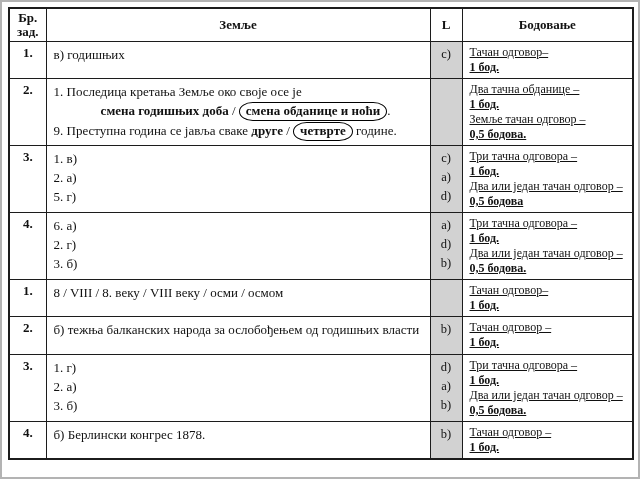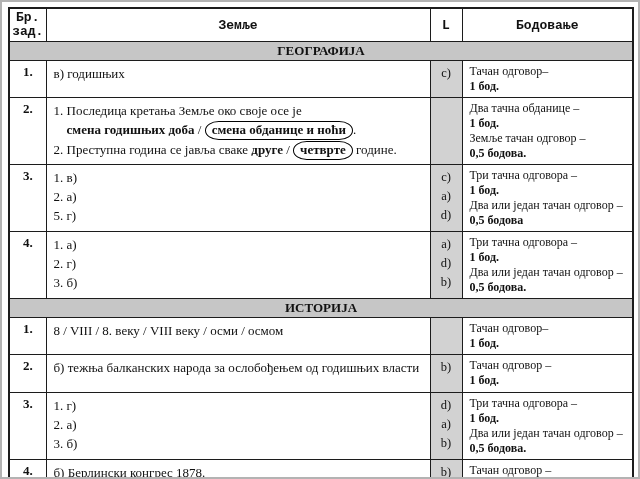--- a/index.html
+++ b/index.html
@@ -29,21 +29,20 @@
 
   
   tr.head th {
     height: 32px;
     vertical-align: middle;
     text-align: center;
     font-size: 13px;
     font-weight: bold;
     padding: 2px;
     background: #fff;
-    font-family: Liberation Mono, monospace;
   }
   .num-head div { line-height: 14px; }
 
   
   tr.section td {
     background: #c6c6c6;
     text-align: center;
     font-weight: bold;
     font-size: 13px;
     height: 18px;
@@ -52,24 +51,24 @@
   }
 
   
   .c-num { text-align: center; font-weight: bold; font-size: 13px; }
   .c-sol { font-size: 13px; padding-left: 7px; }
   .c-l   { background: #d2d2d2; text-align: center; font-size: 12.5px; padding: 3px 1px; }
   .c-score { font-size: 12px; padding-left: 7px; }
 
   .line  { line-height: 19px; }
   .c-l .line { line-height: 19px; }
-  .sline { line-height: 15px; }
+  .sline { line-height: 15px; text-decoration: underline; }
 
   .b { font-weight: bold; }
-  .indent { padding-left: 13px; }
+  .indent { padding-left: 13px; text-align: center; }
 
   .oval {
     display: inline-block;
     border: 1px solid #000;
     border-radius: 16px / 11px;
     padding: 0 6px 1px 6px;
     font-weight: bold;
     line-height: 16px;
   }
 
@@ -95,44 +94,41 @@
         <tr class="head">
       <th class="num-head">
         <div>Бр.</div>
         <div>зад.</div>
       </th>
       <th>Земље</th>
       <th>L</th>
       <th>Бодовање</th>
     </tr>
 
-    <tr class="section">
-      <td colspan="4">ГЕОГРАФИЈА</td>
-    </tr>
 
     <tr class="rh-s">
       <td class="c-num">1.</td>
       <td class="c-sol">
         <div class="line">в) годишњих</div>
       </td>
       <td class="c-l">
         <div class="line">c)</div>
       </td>
       <td class="c-score">
         <div class="sline">Тачан одговор–</div>
         <div class="sline b">1 бод.</div>
       </td>
     </tr>
 
     <tr class="rh-l">
       <td class="c-num">2.</td>
       <td class="c-sol">
         <div class="line">1. Последица кретања Земље око своје осе је</div>
         <div class="line indent"><span class="b">смена годишњих доба</span><span> / </span><span class="oval">смена обданице и ноћи</span><span>.</span></div>
-        <div class="line"><span>2. Преступна година се јавља сваке </span><span class="b">друге</span><span> / </span><span class="oval">четврте</span><span> године.</span></div>
+        <div class="line"><span>9. Преступна година се јавља сваке </span><span class="b">друге</span><span> / </span><span class="oval">четврте</span><span> године.</span></div>
       </td>
       <td class="c-l"></td>
       <td class="c-score">
         <div class="sline">Два тачна обданице –</div>
         <div class="sline b">1 бод.</div>
         <div class="sline">Земље тачан одговор –</div>
         <div class="sline b">0,5 бодова.</div>
       </td>
     </tr>
 
@@ -152,40 +148,37 @@
         <div class="sline">Три тачна одговора –</div>
         <div class="sline b">1 бод.</div>
         <div class="sline">Два или један тачан одговор –</div>
         <div class="sline b">0,5 бодова</div>
       </td>
     </tr>
 
     <tr class="rh-xl">
       <td class="c-num">4.</td>
       <td class="c-sol">
-        <div class="line">1. а)</div>
+        <div class="line">6. а)</div>
         <div class="line">2. г)</div>
         <div class="line">3. б)</div>
       </td>
       <td class="c-l">
         <div class="line">a)</div>
         <div class="line">d)</div>
         <div class="line">b)</div>
       </td>
       <td class="c-score">
         <div class="sline">Три тачна одговора –</div>
         <div class="sline b">1 бод.</div>
         <div class="sline">Два или један тачан одговор –</div>
         <div class="sline b">0,5 бодова.</div>
       </td>
     </tr>
 
-    <tr class="section">
-      <td colspan="4">ИСТОРИЈА</td>
-    </tr>
 
     <tr class="rh-s">
       <td class="c-num">1.</td>
       <td class="c-sol">
         <div class="line">8 / VIII / 8. веку / VIII веку / осми / осмом</div>
       </td>
       <td class="c-l"></td>
       <td class="c-score">
         <div class="sline">Тачан одговор–</div>
         <div class="sline b">1 бод.</div>

